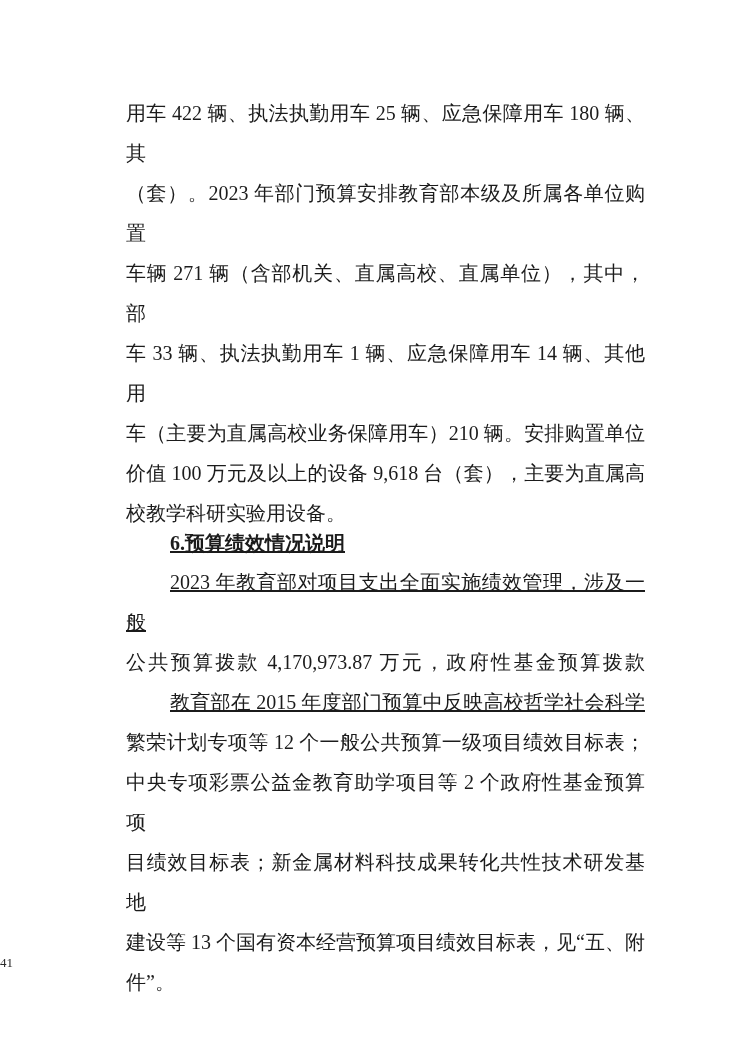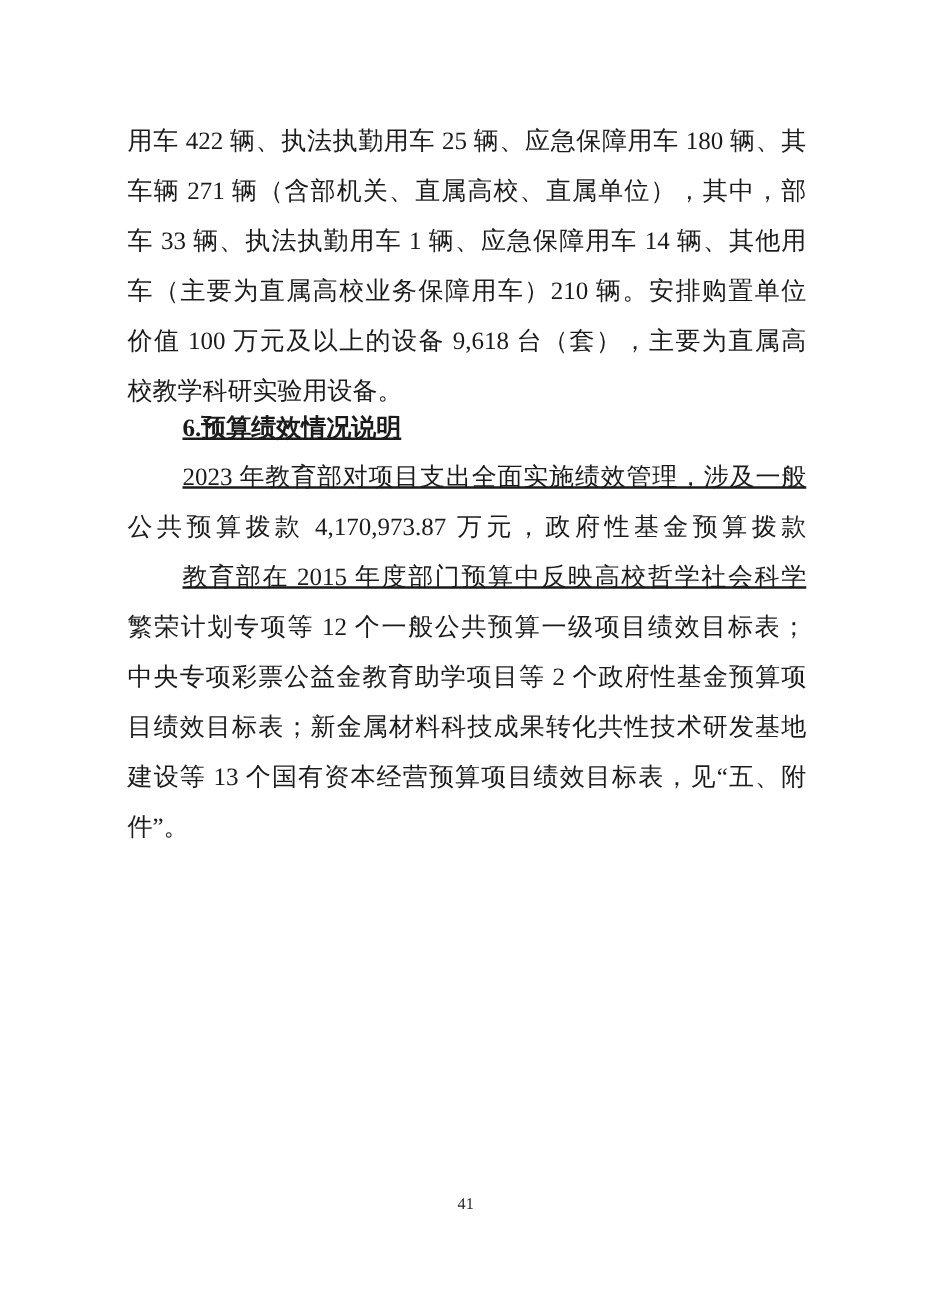--- a/index.html
+++ b/index.html
@@ -22,48 +22,50 @@
     font-size: 20px;
     line-height: 40px;
     color: #1b1b1b;
   }
   .paragraph { margin: 0; }
   .paragraph.heading { font-weight: bold; margin-top: -10px; }
   .paragraph.tight-top { margin-top: -1px; }
   .line {
     text-align: justify;
     text-align-last: justify;
+    margin-left: 24px;
   }
   .line.last {
     text-align: center;
     text-align-last: left;
   }
   .line.indent {
     text-indent: 2.2em;
     text-decoration: underline;
   }
   .page-footer {
     position: absolute;
     left: 0;
     right: 0;
     top: 954px;
-    text-align: center;
+    text-align: left;
     font-size: 13px;
     line-height: 18px;
     color: #2a2a2a;
   }
 </style>
 </head>
 <body>
 
 <div class="doc-page" style="background: rgb(255, 255, 255);">
   <div class="text-block" id="text-block" style="color: rgb(27, 27, 27);">
 
   <div class="paragraph">
         <div class="line">用车 422 辆、执法执勤用车 25 辆、应急保障用车 180 辆、其</div>
+        <div class="line">（套）。2023 年部门预算安排教育部本级及所属各单位购置</div>
         <div class="line">车辆 271 辆（含部机关、直属高校、直属单位），其中，部</div>
         <div class="line">车 33 辆、执法执勤用车 1 辆、应急保障用车 14 辆、其他用</div>
         <div class="line">车（主要为直属高校业务保障用车）210 辆。安排购置单位</div>
         <div class="line">价值 100 万元及以上的设备 9,618 台（套），主要为直属高</div>
         <div class="line last">校教学科研实验用设备。</div>
       </div>
       <div class="paragraph heading">
         <div class="line last indent">6.预算绩效情况说明</div>
       </div>
       <div class="paragraph tight-top">

